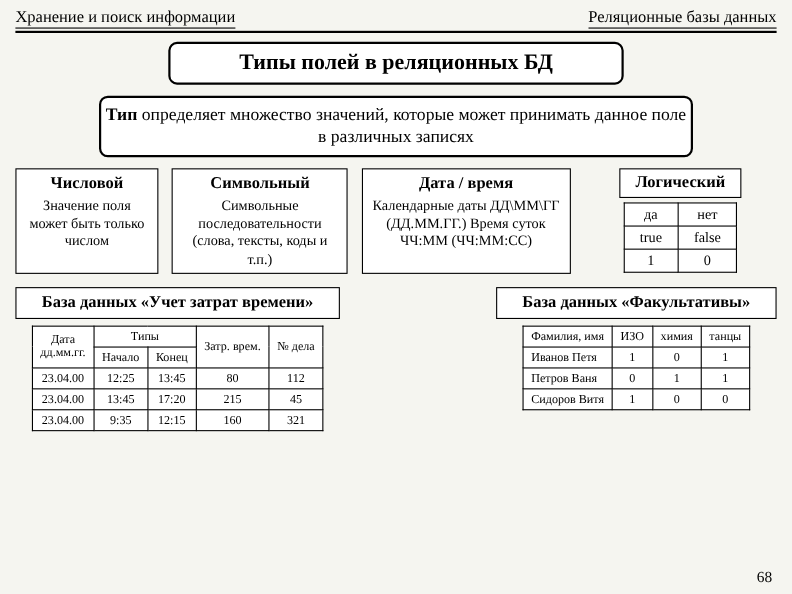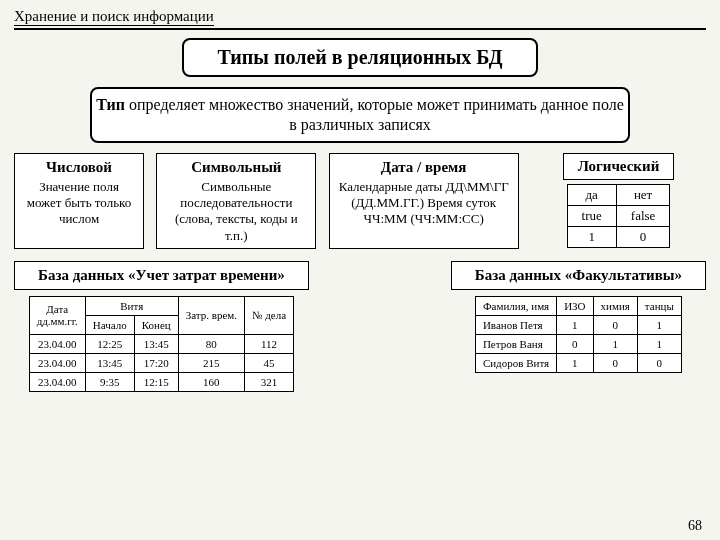--- a/index.html
+++ b/index.html
@@ -17,21 +17,21 @@
   .header-row span { border-bottom: 1px solid #000; }
   .hr-line { border-top: 2px solid #000; margin-top: 2px; margin-bottom: 8px; }
   .title-box {
     border: 2px solid #000;
     background: #fff;
     border-radius: 8px;
     padding: 6px 18px;
     font-size: 20px;
     font-weight: bold;
     text-align: center;
-    width: 356px;
+    width: 414px;
     margin: 0 auto 10px auto;
   }
   .def-box {
     border: 2px solid #000;
     background: #fff;
     border-radius: 8px;
     padding: 6px 3px;
     font-size: 16px;
     text-align: center;
     width: 540px;
@@ -69,20 +69,21 @@
     text-align: center; vertical-align: middle;
   }
   table.data th { font-weight: normal; }
   .page-num { position: absolute; right: 18px; bottom: 6px; font-size: 14px; }
 </style>
 </head>
 <body>
 
 <div class="header-row">
   <span>Хранение и поиск информации</span>
+  <span>Реляционные базы данных</span>
 </div>
 <div class="hr-line"></div>
 
 <div class="title-box">Типы полей в реляционных БД</div>
 
 <div class="def-box">
   <b>Тип</b><span> определяет множество значений, которые может принимать данное поле в различных записях</span>
 </div>
 
 <div class="types-row">
@@ -119,21 +120,21 @@
   </div>
 </div>
 
 <div class="db-row">
   <div class="db-col">
     <div class="db-title">База данных «Учет затрат времени»</div>
     <table class="data">
       <tbody>
           <tr>
         <th rowspan="2" style="line-height:1.1"><span>Дата</span><br><span>дд.мм.гг.</span></th>
-        <th colspan="2">Витя</th>
+        <th colspan="2">Типы</th>
         <th rowspan="2">Затр. врем.</th>
         <th rowspan="2">№ дела</th>
       </tr>
       <tr>
         <th>Начало</th>
         <th>Конец</th>
       </tr>
       <tr>
             <td>23.04.00</td>
             <td>12:25</td>

